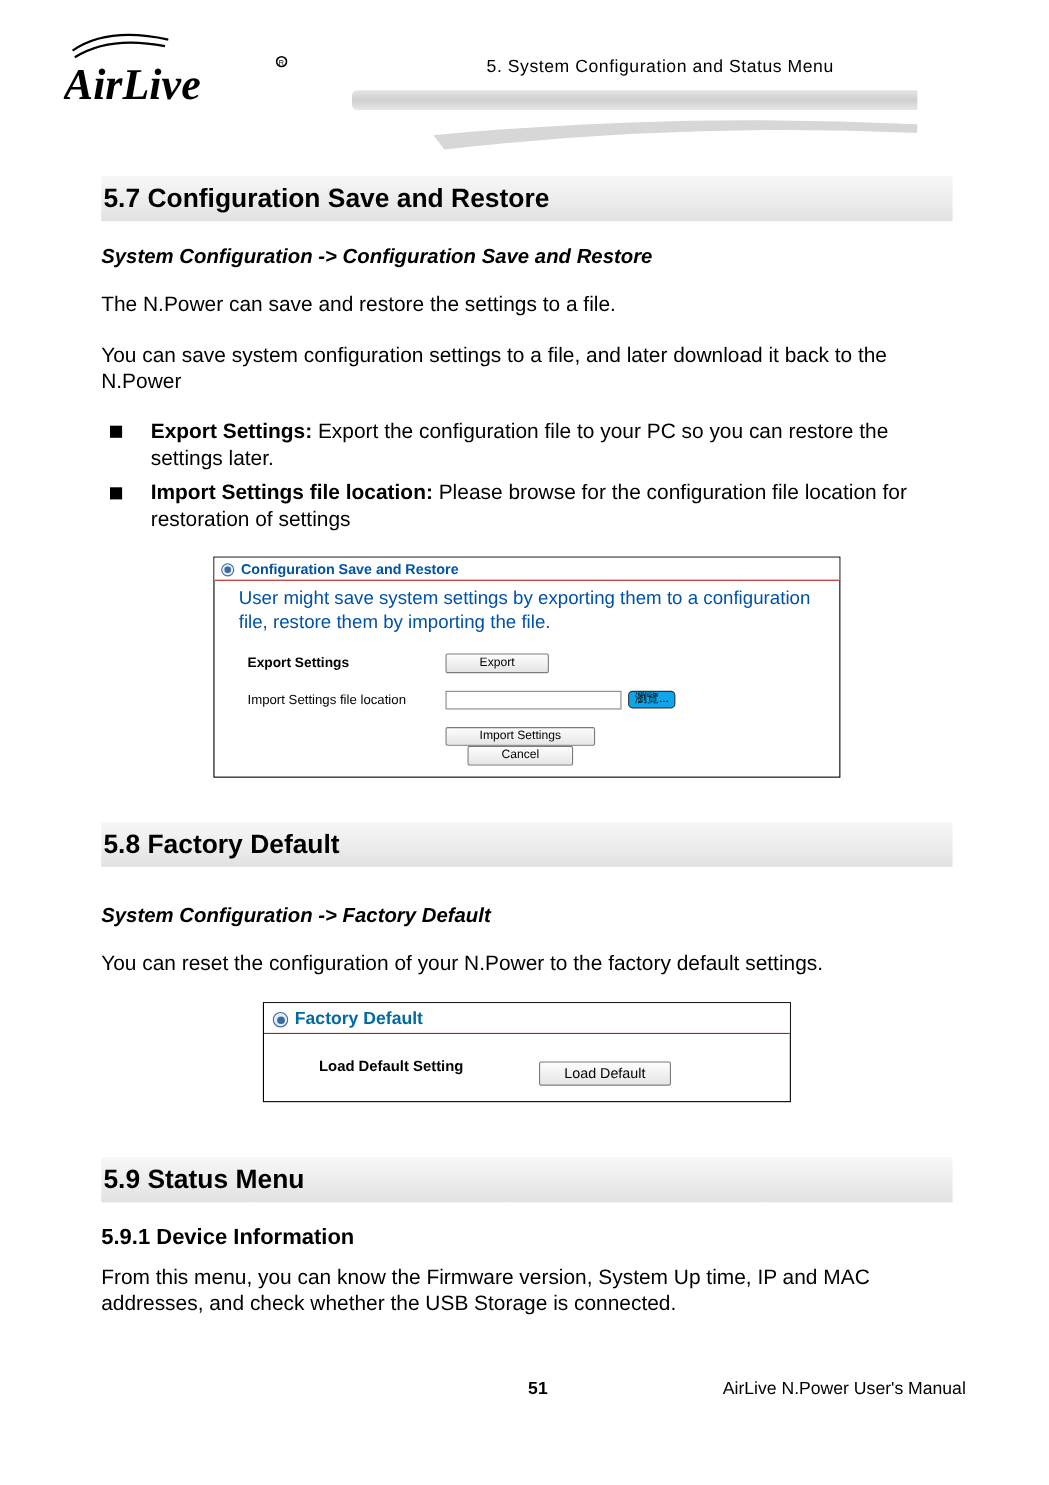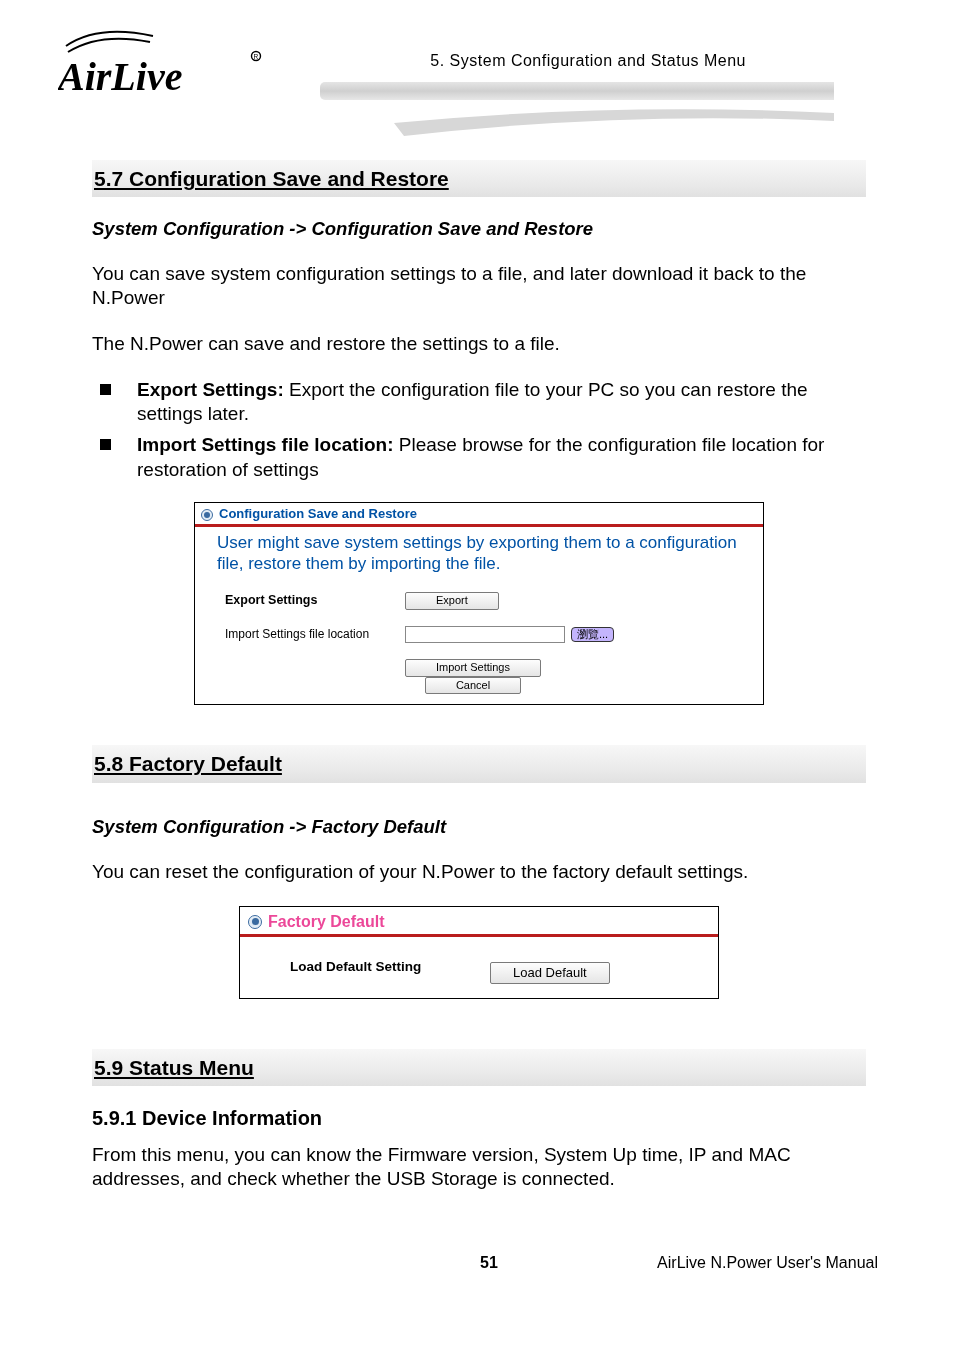--- a/index.html
+++ b/index.html
@@ -16,21 +16,21 @@
     width: 834px;
     height: 130px;
   }
   .logo {
     position: absolute;
     left: 58px;
     top: 28px;
   }
   .header-text {
     position: absolute;
-    right: 88px;
+    right: 76px;
     top: 52px;
     font-size: 16px;
     letter-spacing: 0.5px;
   }
   .header-band {
     position: absolute;
     top: 82px;
     left: 320px;
     right: 0;
     height: 18px;
@@ -43,26 +43,25 @@
     right: 0;
     width: 440px;
     height: 30px;
   }
   .content {
     padding: 30px 88px 0 92px;
     font-size: 19px;
     line-height: 1.25;
   }
   .sec-title {
-    font-size: 21px;
+    font-size: 24px;
     font-weight: bold;
     background: linear-gradient(180deg, #f7f7f7 0%, #eaeaea 65%, #e1e1e1 100%);
     padding: 6px 2px 5px 2px;
     margin-bottom: 20px;
-    text-decoration: underline;
   }
   .breadcrumb {
     font-style: italic;
     font-weight: bold;
     font-size: 18.5px;
     margin-bottom: 22px;
   }
   .para { margin-bottom: 22px; }
   ul.bullets { list-style: none; margin: 0 0 20px 0; padding: 0; }
   ul.bullets li {
@@ -87,21 +86,21 @@
     width: 570px;
     margin: 8px auto 40px auto;
     border: 1px solid #000;
     font-size: 12px;
     color: #000;
   }
   .ss-head {
     display: flex;
     align-items: center;
     padding: 3px 6px 1px 6px;
-    border-bottom: 3px solid #b91c1c;
+    border-bottom: 1px solid #b91c1c;
     background: #fff;
   }
   .radio-ic {
     width: 12px; height: 12px; border: 1px solid #3a6aa0; border-radius: 50%;
     position: relative; margin-right: 6px;
     background: radial-gradient(circle, #c6d8ea 0%, #f0f6fb 80%);
   }
   .radio-ic::after {
     content: ""; position: absolute; left: 2px; top: 2px; width: 6px; height: 6px;
     border-radius: 50%; background: #3a6aa0;
@@ -124,33 +123,33 @@
   .ss-input {
     border: 1px solid #888;
     width: 160px; height: 17px;
     margin-right: 6px;
   }
   .ss-browse {
     border: 1px solid #333;
     border-radius: 4px;
     font-size: 11px;
     padding: 0 5px;
-    background: #c4b5fd;
+    background: #0ea5e9;
   }
   .ss-row.center { justify-content: center; padding-left: 0; padding-bottom: 10px; flex-direction: column; }
 
   
   .ss2 {
     width: 480px;
     margin: 6px auto 50px auto;
     border: 1px solid #000;
     font-size: 13.5px;
   }
   .ss2 .ss-head { padding: 5px 8px 2px 8px; }
-  .ss2 .ss-head-label { font-size: 16px; color: #ec4899; }
+  .ss2 .ss-head-label { font-size: 16px; color: #0369a1; }
   .ss2 .radio-ic { width: 14px; height: 14px; }
   .ss2 .radio-ic::after{ left:2.5px; top:2.5px; width:7px; height:7px; }
   .ss2-row {
     display: flex;
     align-items: center;
     padding: 14px 0 14px 50px;
   }
   .ss2-row .lbl { font-weight: bold; width: 200px; }
   .ss2-btn {
     border: 1px solid #7a7a7a;
@@ -199,22 +198,22 @@
   <div class="header-band"></div>
   <svg class="header-sweep" viewBox="0 0 440 30" preserveAspectRatio="none">
     <path d="M0 15 Q 220 -6 440 5 L 440 13 Q 230 3 10 28 Z" fill="#d7d7d7"></path>
   </svg>
 </div>
 
 <div class="content">
 
   <h2 class="sec-title">5.7 Configuration  Save  and  Restore</h2>
   <div class="breadcrumb">System Configuration -&gt; Configuration Save and Restore</div>
+  <p class="para">The N.Power can save and restore the settings to a file.</p>
   <p class="para">You can save system configuration settings to a file, and later download it back to the N.Power</p>
-  <p class="para">The N.Power can save and restore the settings to a file.</p>
 
   <ul class="bullets">
     <li>
       <span class="bold">Export Settings:</span><span>   Export the configuration file to your PC so you can restore the settings later.</span>
     </li>
     <li>
       <span class="bold">Import Settings file location:</span><span>   Please browse for the configuration file location for restoration of settings</span>
     </li>
   </ul>
 

